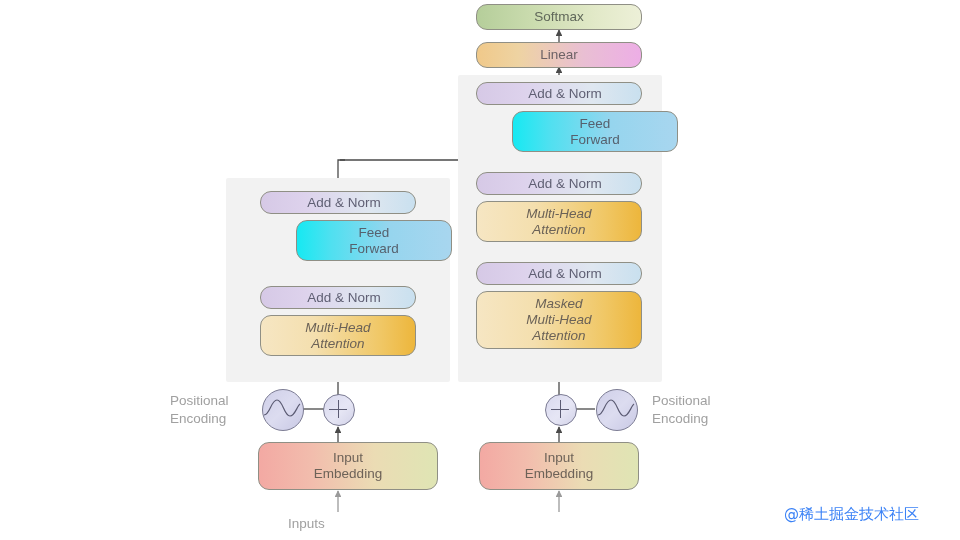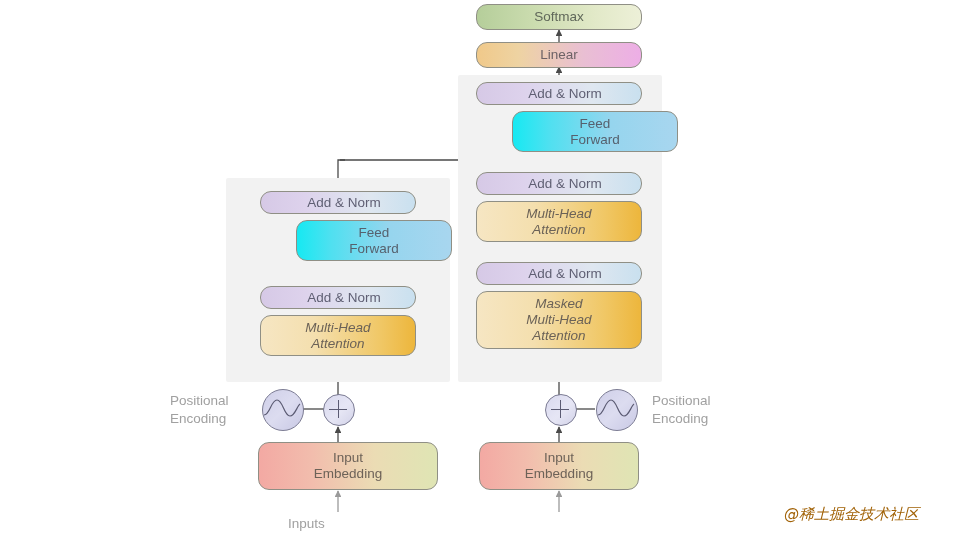--- a/index.html
+++ b/index.html
@@ -56,22 +56,22 @@
     content:"";position:absolute;background:#5b5b73;
   }
   .plus-circle::before{left:5px;top:13.5px;width:18px;height:1.5px;}
   .plus-circle::after{top:5px;left:13.5px;height:18px;width:1.5px;}
 
   
   #wires{position:absolute;left:0;top:0;width:960px;height:540px;pointer-events:none;}
 
   
   .watermark{
-    position:absolute;font-size:15px;color:#a16207;
-    font-family:"DejaVu Sans",sans-serif;white-space:nowrap;font-style:italic;
+    position:absolute;font-size:15px;color:#3b82f6;
+    font-family:"DejaVu Sans",sans-serif;white-space:nowrap;
   }
 </style>
 </head>
 <body>
 
 <div id="stage">
 
   <svg id="wires" viewBox="0 0 960 540" xmlns="http://www.w3.org/2000/svg">
     <defs>
       <marker id="ah" viewBox="0 0 10 10" refX="9" refY="5" markerWidth="5.2" markerHeight="5.2" orient="auto-start-reverse">

